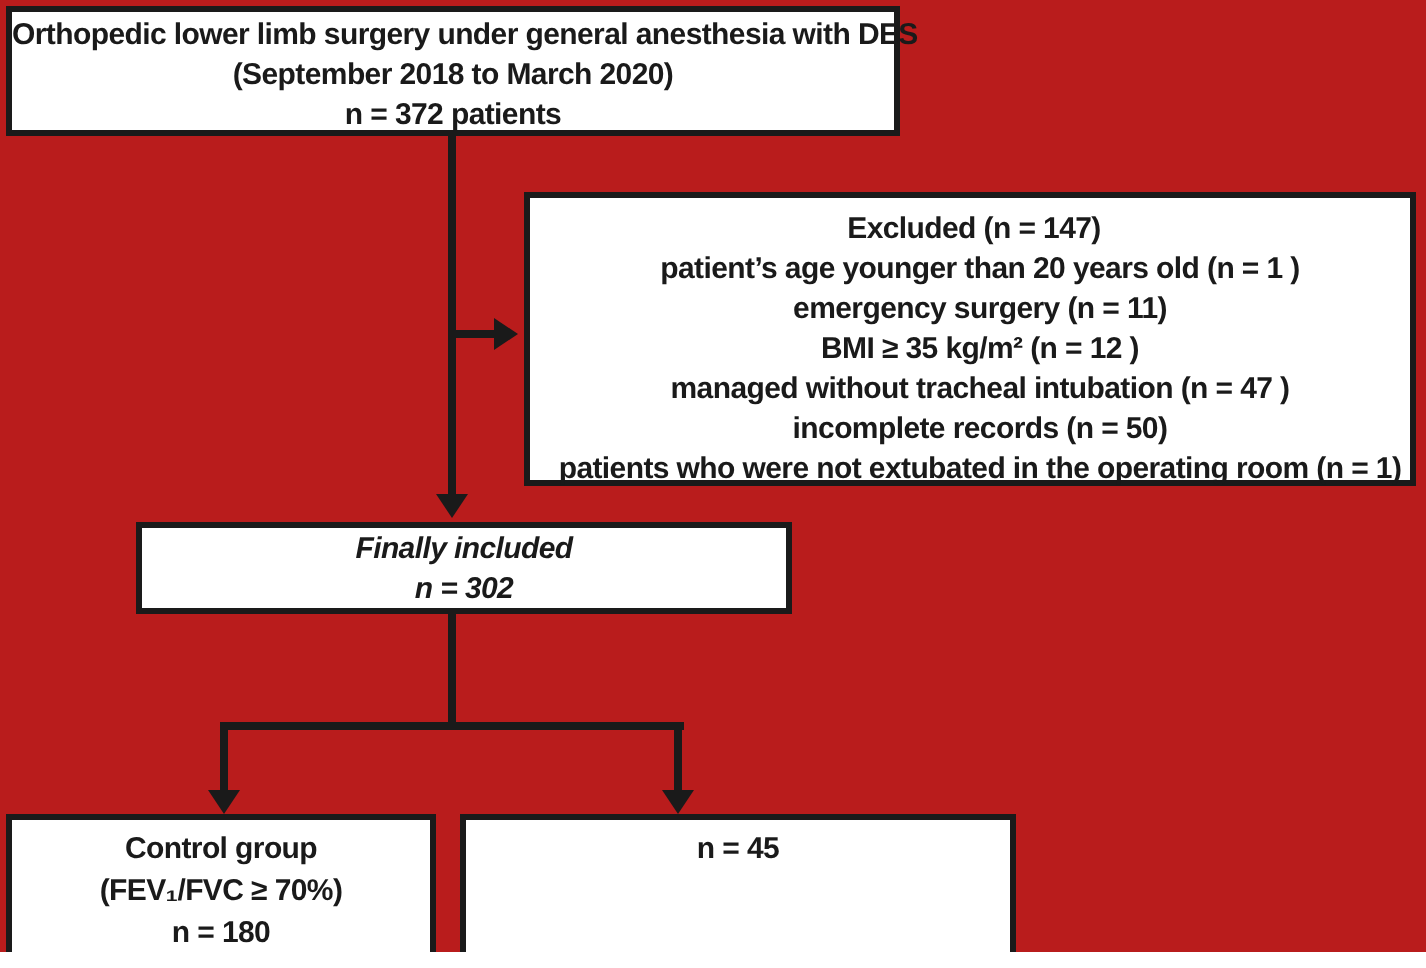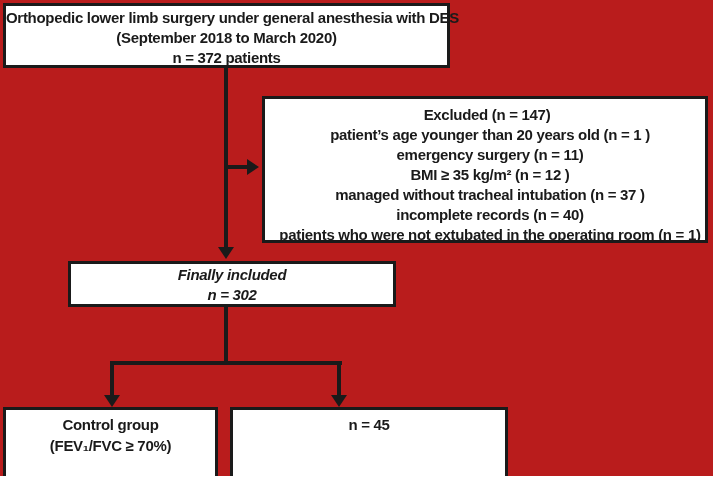--- a/index.html
+++ b/index.html
@@ -72,39 +72,40 @@
   <div class="conn conn-v1"></div>
   <div class="conn conn-hbranch"></div>
   <div class="arrow-down ah-incl"></div>
   <div class="arrow-right ah-excl"></div>
 
   <div class="box box-excl">
     <div class="txt-line">Excluded (n = 147)</div>
     <div class="txt-line excl-item">patient’s age younger than 20 years old (n = 1 )</div>
     <div class="txt-line excl-item">emergency surgery (n = 11)</div>
     <div class="txt-line excl-item">BMI ≥ 35 kg/m² (n = 12 )</div>
-    <div class="txt-line excl-item">managed without tracheal intubation (n = 37 )</div>
-    <div class="txt-line excl-item">incomplete records (n = 40)</div>
+    <div class="txt-line excl-item">managed without tracheal intubation (n = 47 )</div>
+    <div class="txt-line excl-item">incomplete records (n = 50)</div>
     <div class="txt-line excl-item">patients who were not extubated in the operating room (n = 1)</div>
   </div>
 
   <div class="box box-incl centered">
     <div class="txt-line">Finally included</div>
     <div class="txt-line">n = 302</div>
   </div>
 
   <div class="conn conn-v2"></div>
   <div class="conn conn-hsplit"></div>
   <div class="conn conn-dropL"></div>
   <div class="conn conn-dropR"></div>
   <div class="arrow-down ah-ctrl"></div>
   <div class="arrow-down ah-obst"></div>
 
   <div class="box box-ctrl centered">
     <div class="txt-line">Control group</div>
     <div class="txt-line">(FEV₁/FVC ≥ 70%)</div>
+    <div class="txt-line">n = 180</div>
   </div>
 
   <div class="box box-obst centered">
     <div class="txt-line">n = 45</div>
   </div>
 
 </div>
 
 </body></html>

